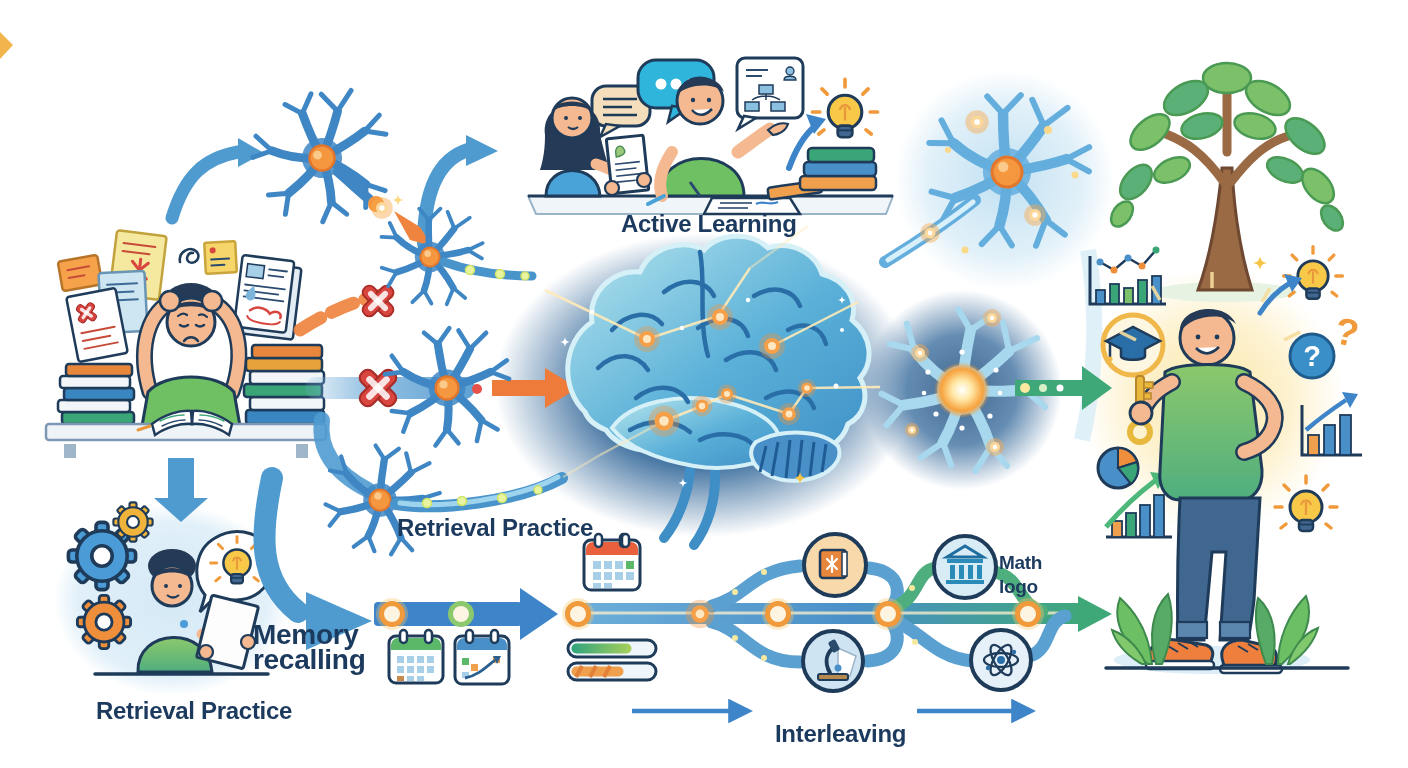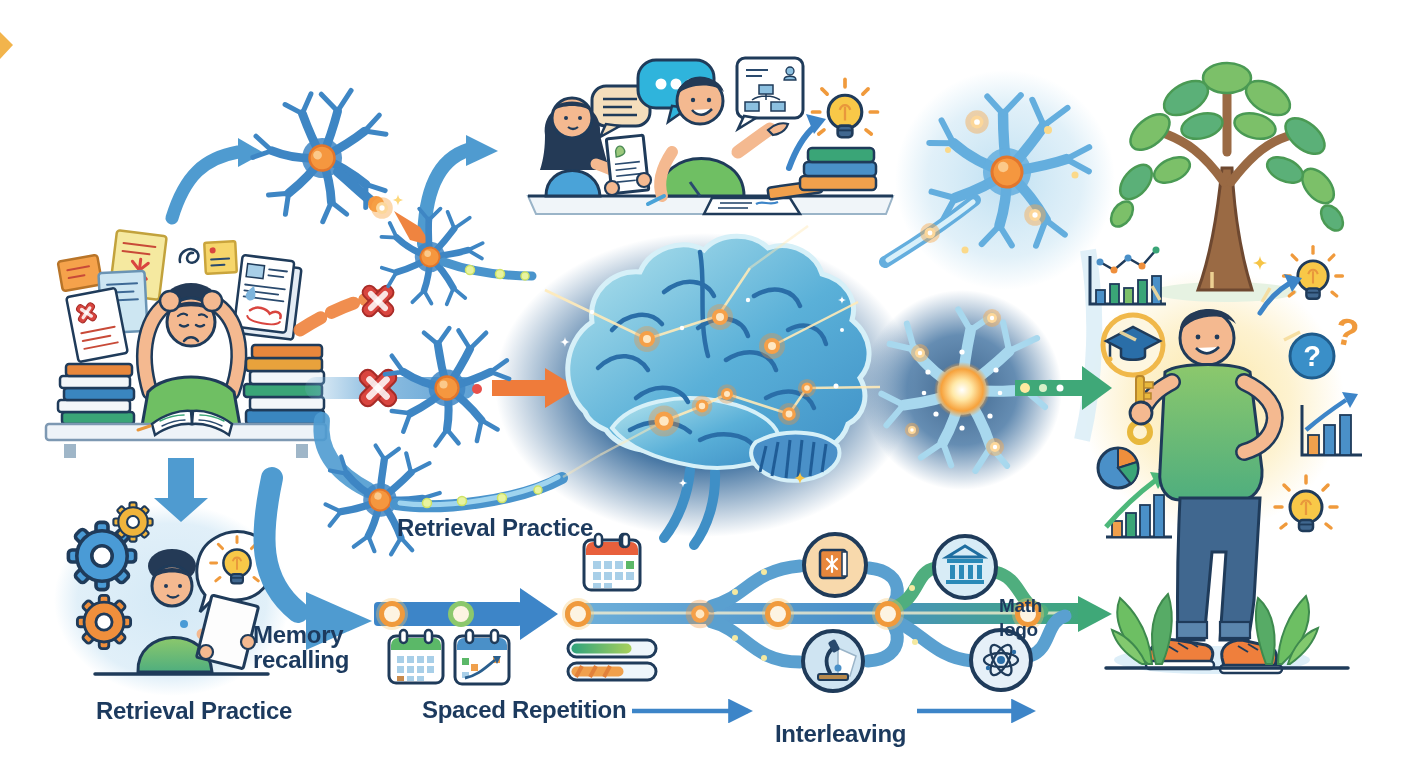--- a/index.html
+++ b/index.html
@@ -1,21 +1,21 @@
 <!DOCTYPE html>
 <html><head>
 <meta charset="utf-8">
 <style>
   html,body{margin:0;padding:0;background:#fff;}
   .canvas{position:relative;width:1408px;height:768px;background:#ffffff;overflow:hidden;
           font-family:"Liberation Sans",sans-serif;}
   .art{position:absolute;left:0;top:0;}
   .lbl{position:absolute;font-weight:bold;color:#1c3a5e;letter-spacing:-0.3px;white-space:nowrap;}
   .lbl-big{font-size:24px;}
-  .lbl-med{font-size:24px;line-height:25px;}
+  .lbl-med{font-size:28px;line-height:25px;}
   .lbl-sm{font-size:19px;line-height:24px;}
 </style>
 </head>
 <body>
 
 <div class="canvas">
 
 <svg class="art" width="1408" height="768" viewBox="0 0 1408 768">
 <defs>
   <radialGradient id="gNavy">
@@ -813,26 +813,26 @@
     </g>
   </g>
 </g>
 
 <g>
   <line x1="632" y1="711" x2="748" y2="711" stroke="#3d85c8" stroke-width="4.5" marker-end="url(#mArrow)"></line>
   <line x1="917" y1="711" x2="1031" y2="711" stroke="#3d85c8" stroke-width="4.5" marker-end="url(#mArrow)"></line>
 </g>
 </svg>
 
+<div class="lbl lbl-big" style="left:621px;top:210px;">Active Learning</div>
 <div class="lbl lbl-big" style="left:397px;top:514px;">Retrieval Practice</div>
 <div class="lbl lbl-med" style="left:253px;top:622px;">
   <div>Memory</div>
   <div>recalling</div>
 </div>
 <div class="lbl lbl-big" style="left:96px;top:697px;">Retrieval Practice</div>
-<div class="lbl lbl-big" style="left:422px;top:696px;">Spaced Repetition</div>
 <div class="lbl lbl-big" style="left:775px;top:720px;">Interleaving</div>
-<div class="lbl lbl-sm" style="left:999px;top:551px;margin-top:43px;">
+<div class="lbl lbl-sm" style="left:999px;top:551px;">
   <div>Math</div>
   <div>logo</div>
 </div>
 
 </div>
 
 </body></html>

